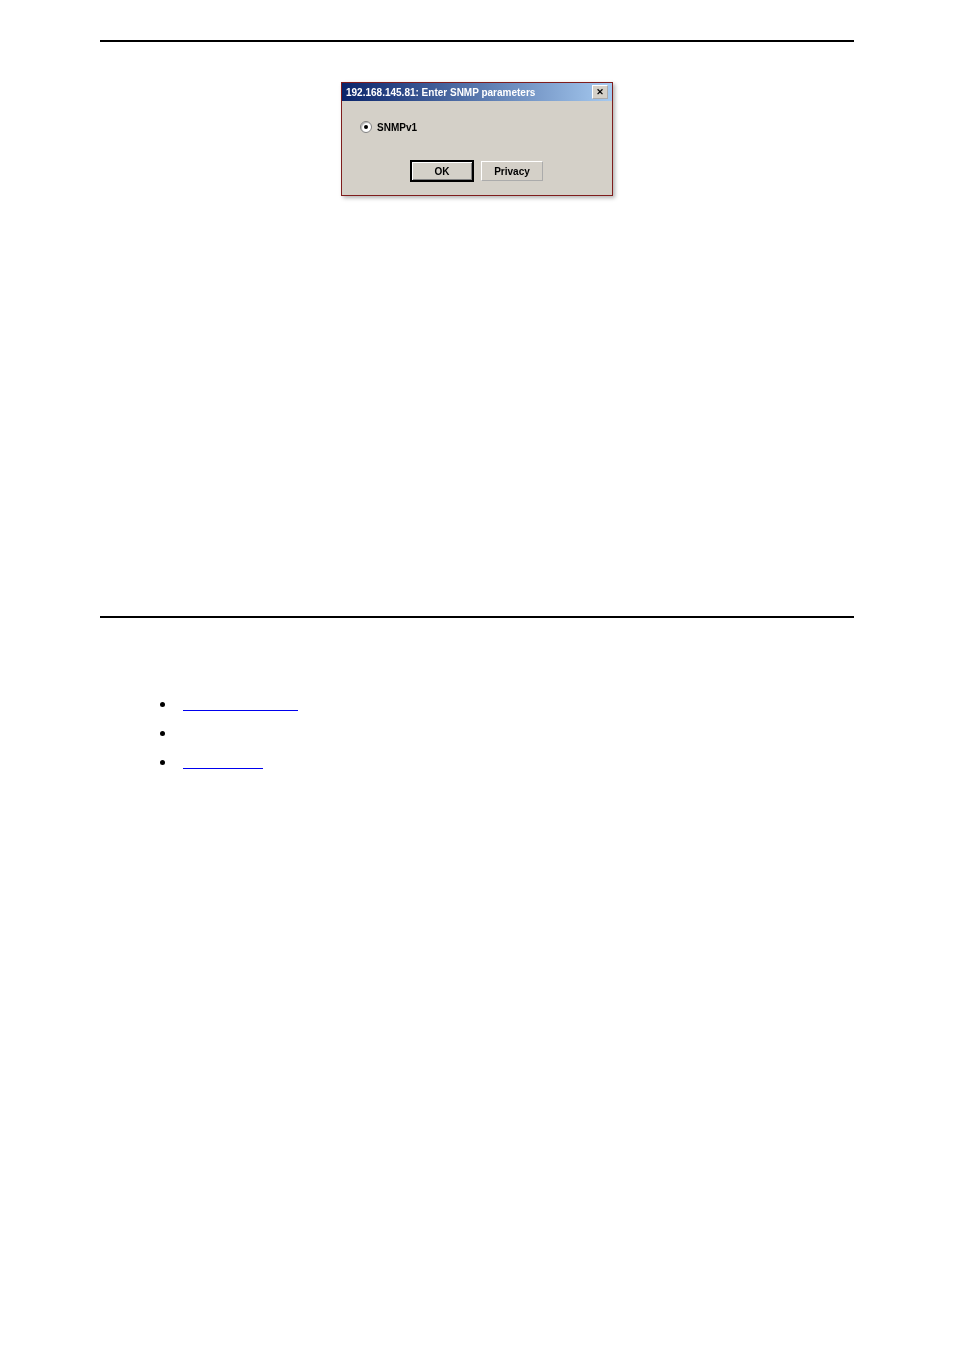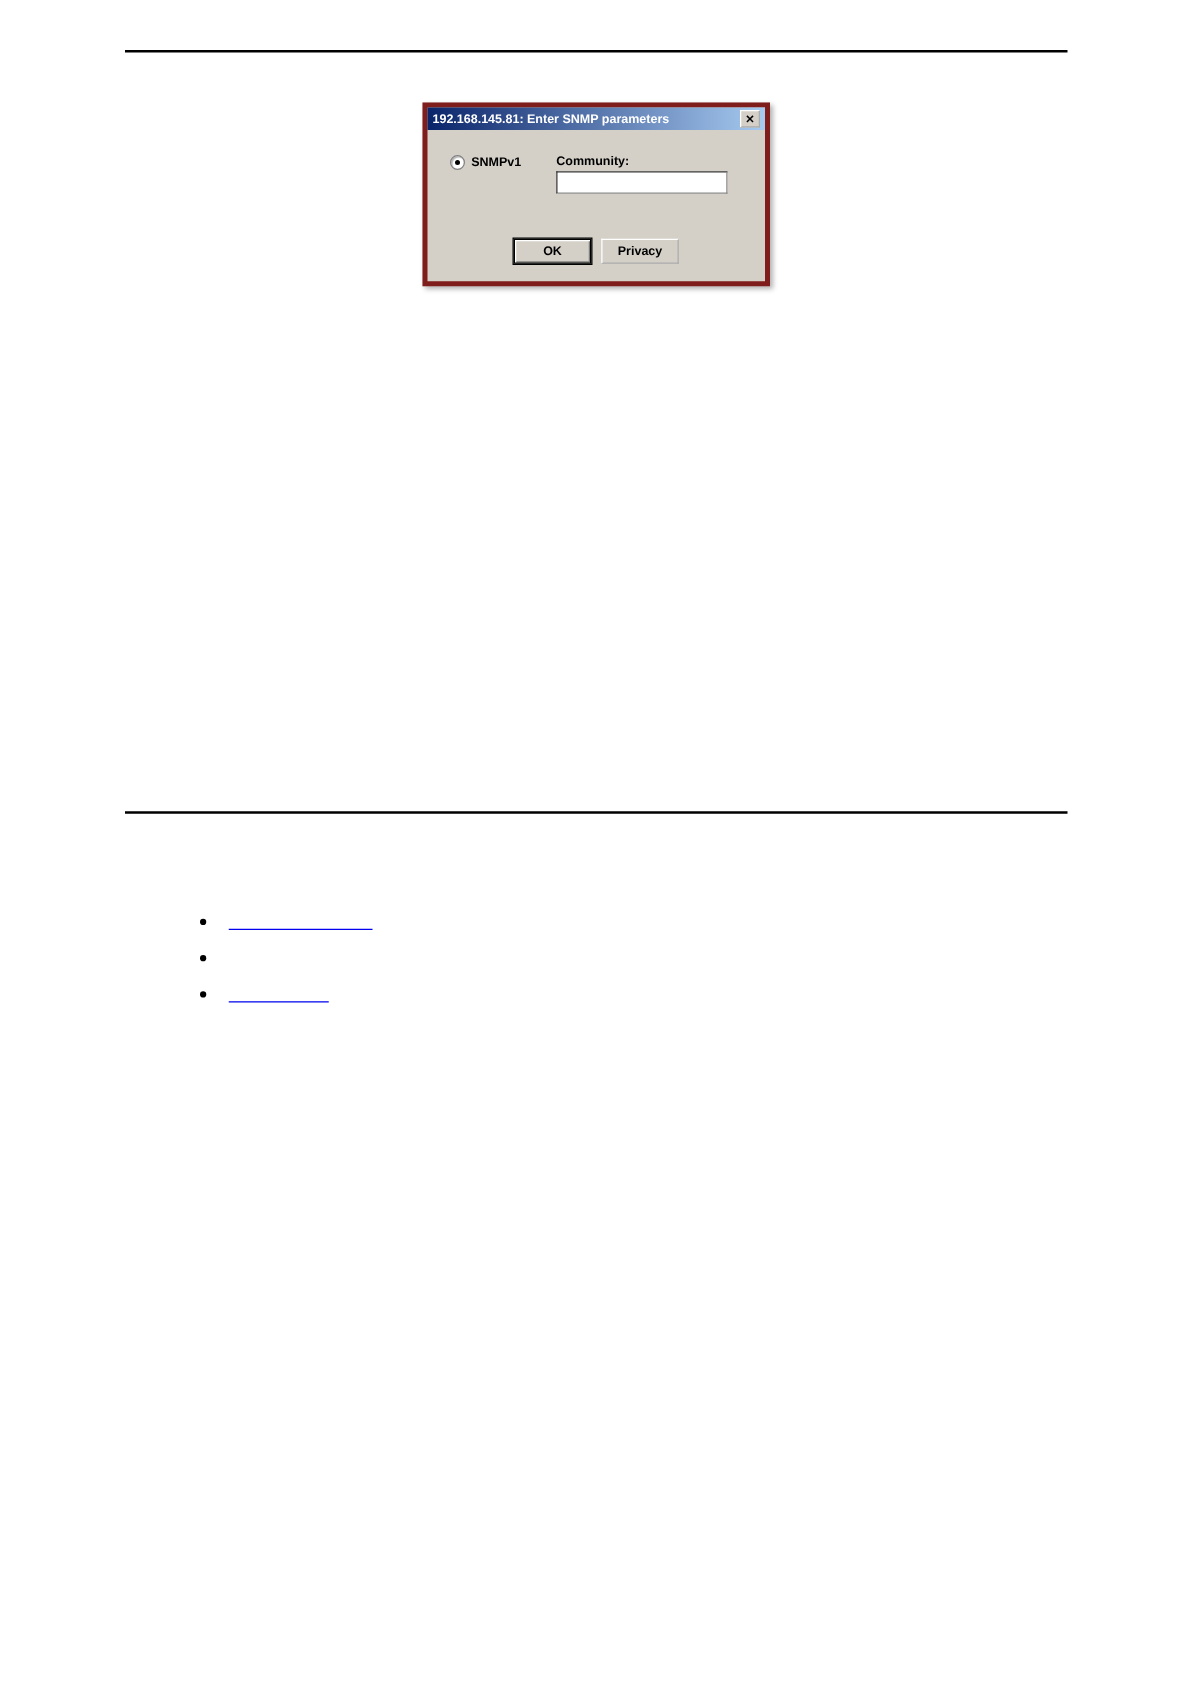--- a/index.html
+++ b/index.html
@@ -19,21 +19,21 @@
     }
     .dialog-container {
       display: flex;
       justify-content: center;
       margin-top: 40px;
       margin-bottom: 40px;
     }
     .dialog {
       width: 270px;
       background: #d4d0c8;
-      border: 4px solid #7f1d1d;
+      border: 1px solid #7f1d1d;
       box-shadow: 2px 2px 4px rgba(0,0,0,0.3);
     }
     .titlebar {
       background: linear-gradient(to right, #0a246a, #a6caf0);
       color: #ffffff;
       font-size: 10px;
       font-weight: bold;
       padding: 2px 4px;
       display: flex;
       justify-content: space-between;
@@ -181,24 +181,20 @@
         <div class="close-btn">
           <span>✕</span>
         </div>
       </div>
       <div class="dialog-body">
         <div class="field-row">
           <div class="radio-section">
             <span class="radio-dot selected"></span>
             <span>SNMPv1</span>
           </div>
-          <div class="fields-section">
-            <span class="field-label">Community:</span>
-            <div class="text-input"></div>
-          </div>
         </div>
 
 
         <div class="button-row">
           <div class="dlg-button default">
             <span>OK</span>
           </div>
           <div class="dlg-button">
             <span>Privacy</span>
           </div>

